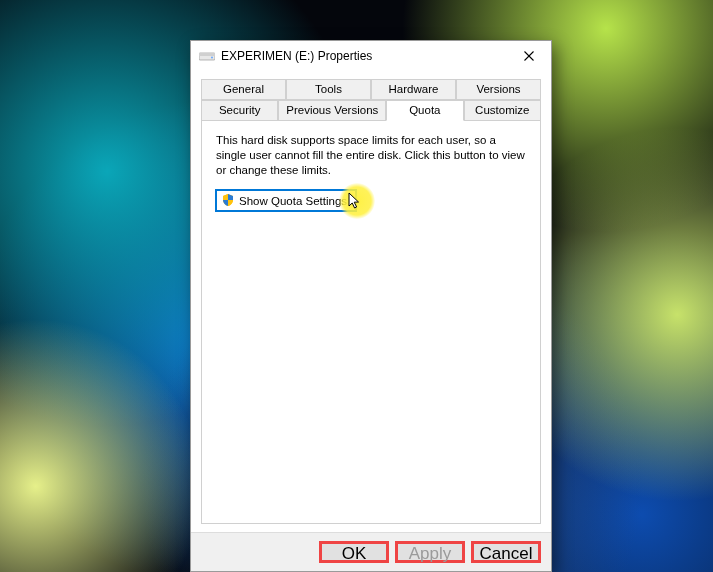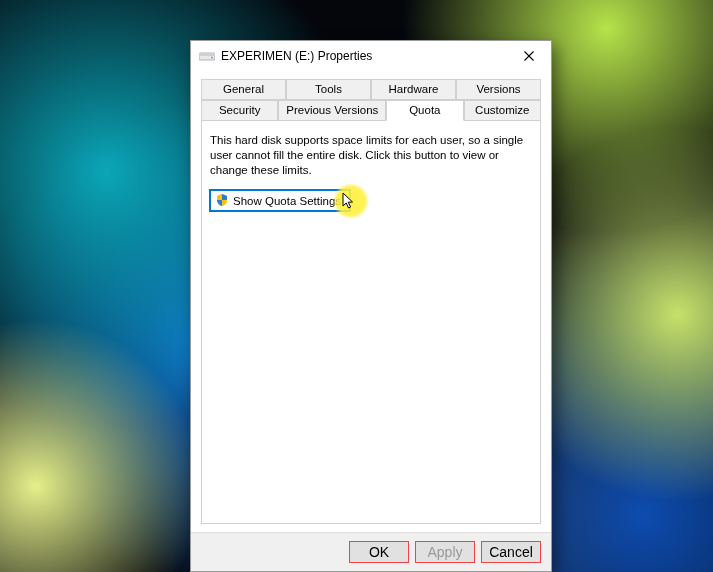--- a/index.html
+++ b/index.html
@@ -93,21 +93,21 @@
     border-bottom: 1px solid #ffffff;
     position: relative;
     z-index: 2;
     text-align: center;
   }
 
   .panel {
     border: 1px solid #d0d0d0;
     background: #fff;
     height: 404px;
-    padding: 12px 8px;
+    padding: 12px 14px;
     box-sizing: border-box;
     position: relative;
   }
 
   .desc {
     font-size: 11.5px;
     line-height: 15px;
     color: #000;
     margin-bottom: 12px;
   }
@@ -152,25 +152,25 @@
 
   .footer {
     background: #f0f0f0;
     border-top: 1px solid #ddd;
     padding: 8px 10px;
     display: flex;
     justify-content: flex-end;
     gap: 6px;
   }
   .ftr-btn {
-    width: 60px;
+    width: 70px;
     height: 22px;
-    border: 1px solid #ef4444;
+    border: 3px solid #ef4444;
     background: #e1e1e1;
-    font-size: 14px;
+    font-size: 17px;
     line-height: 20px;
     text-align: center;
     color: #000;
     box-sizing: border-box;
   }
   .ftr-btn.disabled {
     color: #9a9a9a;
   }
 </style>
 </head>

